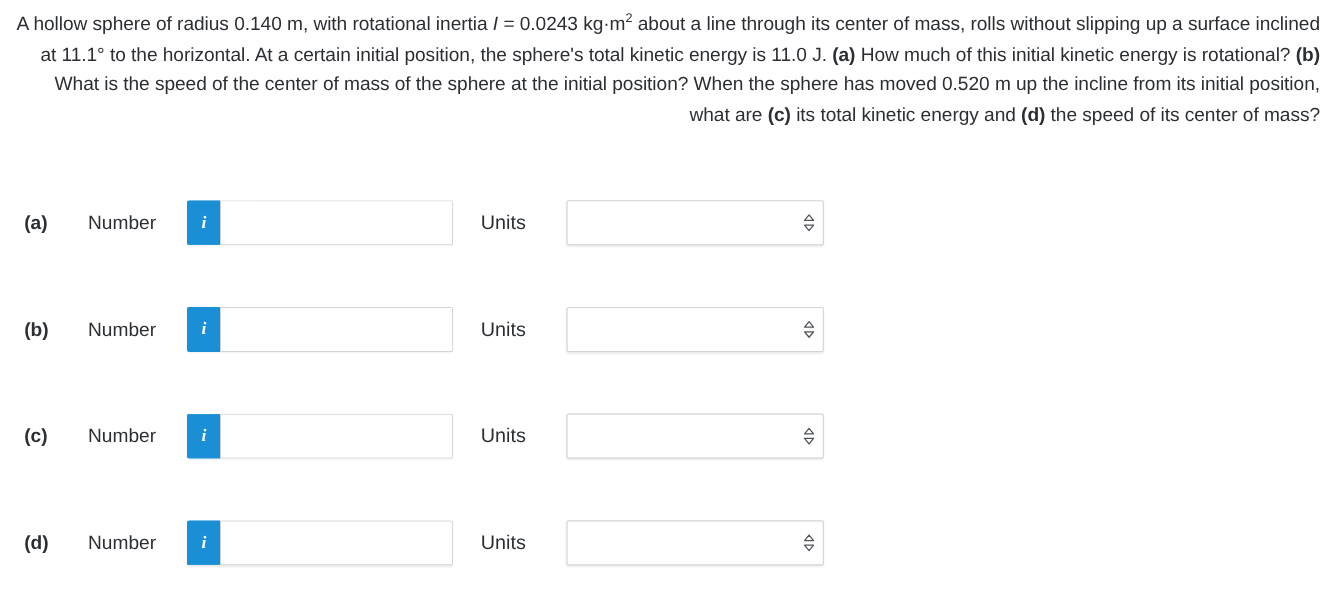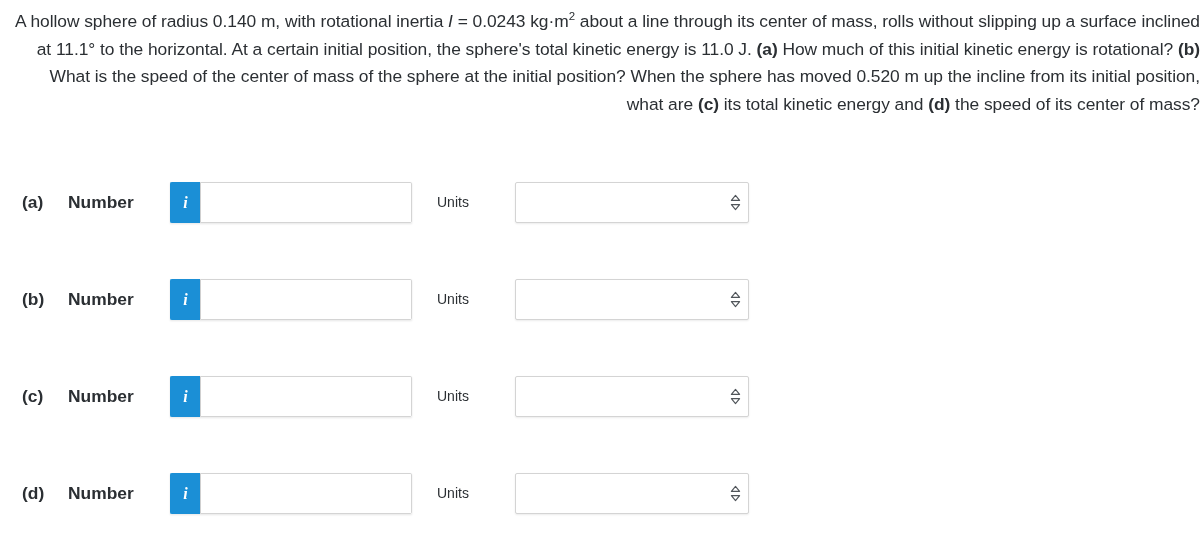--- a/index.html
+++ b/index.html
@@ -53,23 +53,23 @@
     position: absolute;
     left: 22px;
     width: 44px;
     font-size: 17.4px;
     font-weight: 700;
     color: #2b2f33;
     line-height: 52px;
   }
   .number-label {
     position: absolute;
-    left: 68px;
+    left: 80px;
     font-size: 17.4px;
-    font-weight: 700;
+    font-weight: 400;
     color: #2b2f33;
     line-height: 52px;
     white-space: nowrap;
   }
 
   
   .number-group {
     position: absolute;
     left: 170px;
     top: 6px;
@@ -110,21 +110,21 @@
     font-size: 15px;
     color: #2b2f33;
     padding: 0 8px;
     box-sizing: border-box;
     outline: none;
   }
 
   .units-label {
     position: absolute;
     left: 437px;
-    font-size: 14px;
+    font-size: 18px;
     color: #2b2f33;
     line-height: 52px;
   }
 
   .units-select {
     position: absolute;
     left: 515px;
     top: 6px;
     width: 234px;
     height: 41px;

